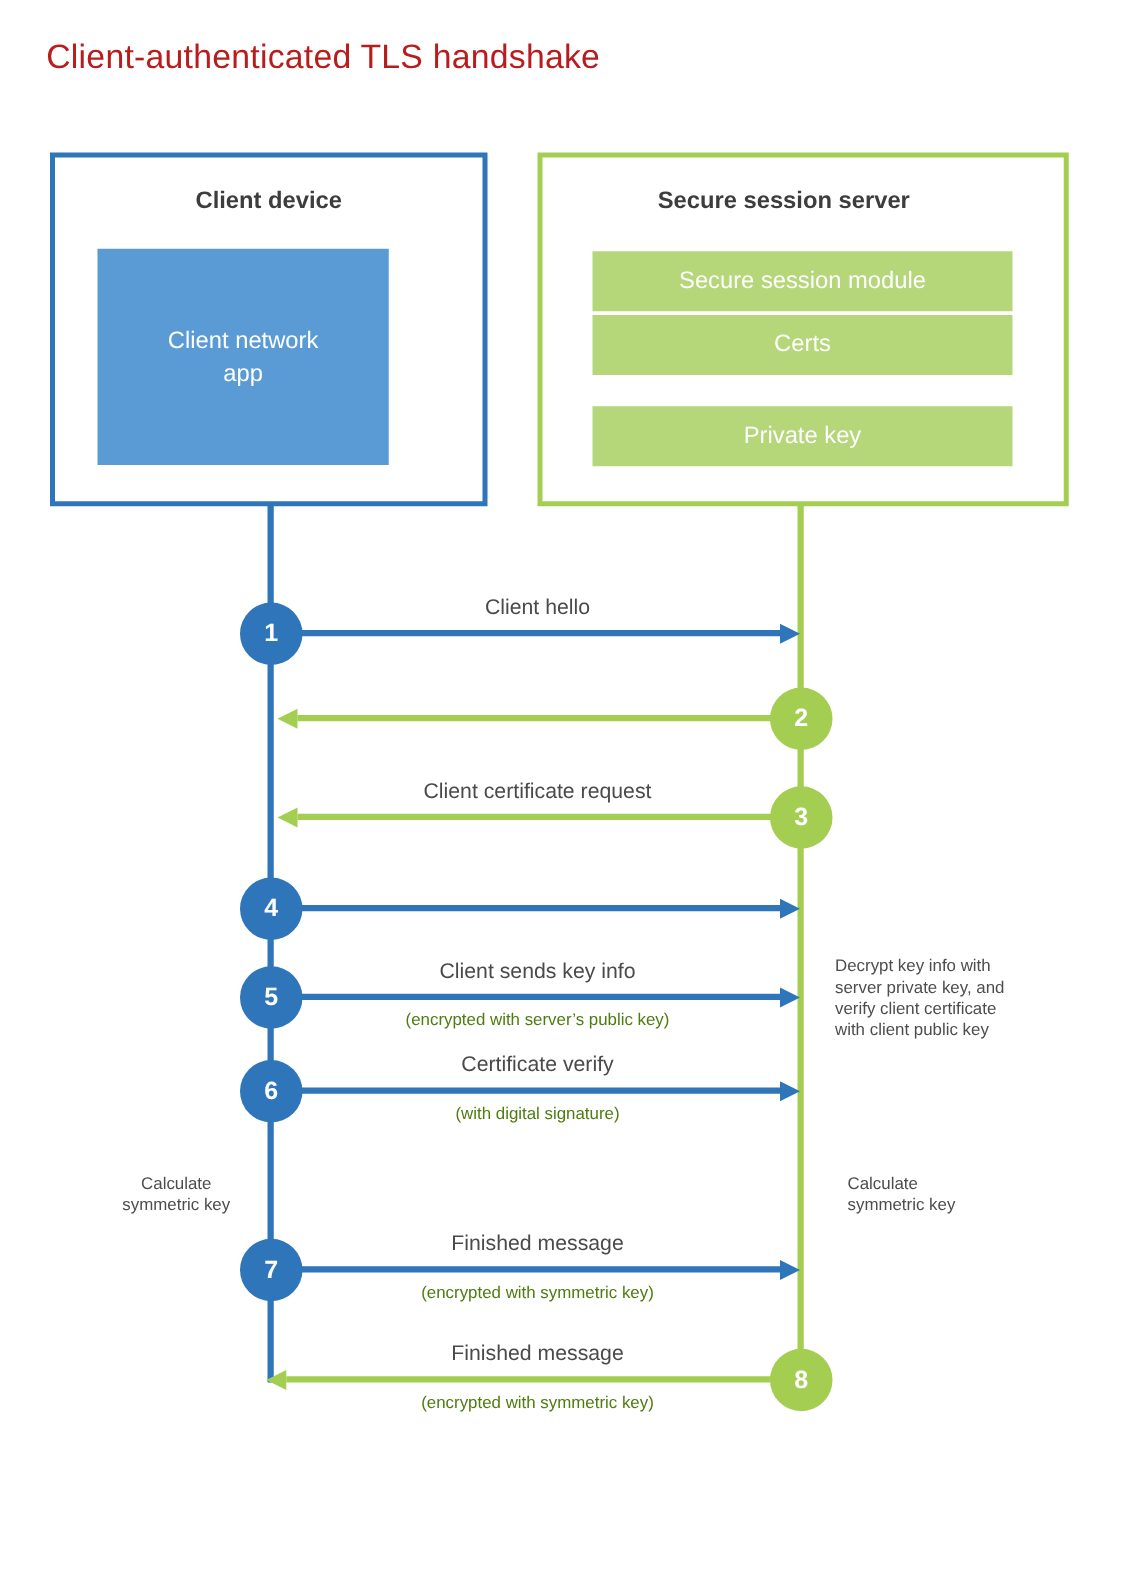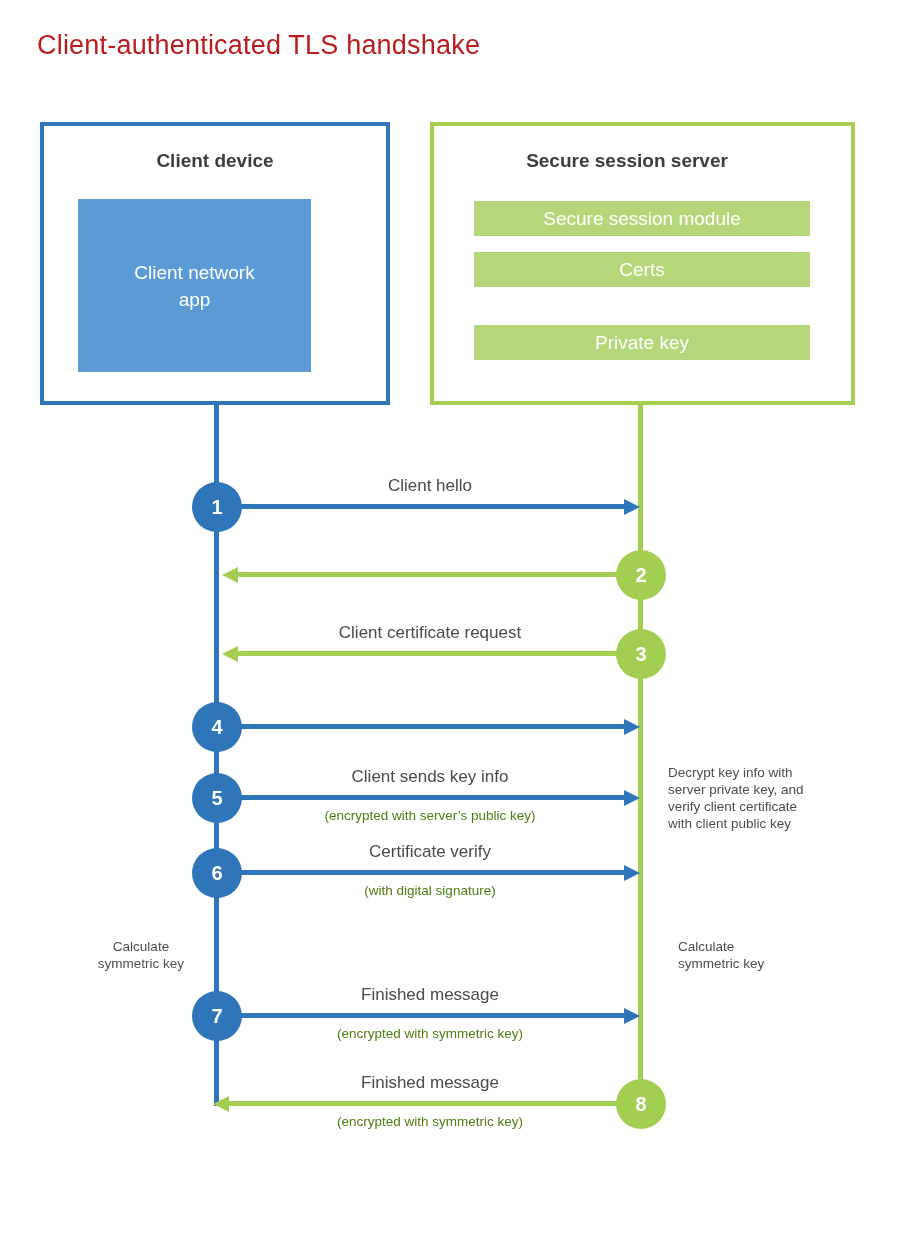--- a/index.html
+++ b/index.html
@@ -34,21 +34,21 @@
   .server-title { left: 416px; top: 150px; width: 422px; }
 
   .app-box {
     left: 78px; top: 199px; width: 233px; height: 173px;
     background: #5b9bd5;
     display: flex; align-items: center; justify-content: center;
     color: #ffffff; font-size: 19px; text-align: center;
     white-space: pre-line; line-height: 27px;
   }
   .module-bar {
-    left: 474px; width: 336px; height: 35px;
+    left: 474px; width: 336px; height: 48px;
     background: #b5d77a;
     display: flex; align-items: center; justify-content: center;
     color: #ffffff; font-size: 19px;
   }
 
   
   .lifeline { width: 5px; top: 403px; height: 703px; }
   .lifeline.blue  { left: 214px; background: #2e75b9; }
   .lifeline.green { left: 638px; background: #a4ce52; }
 

